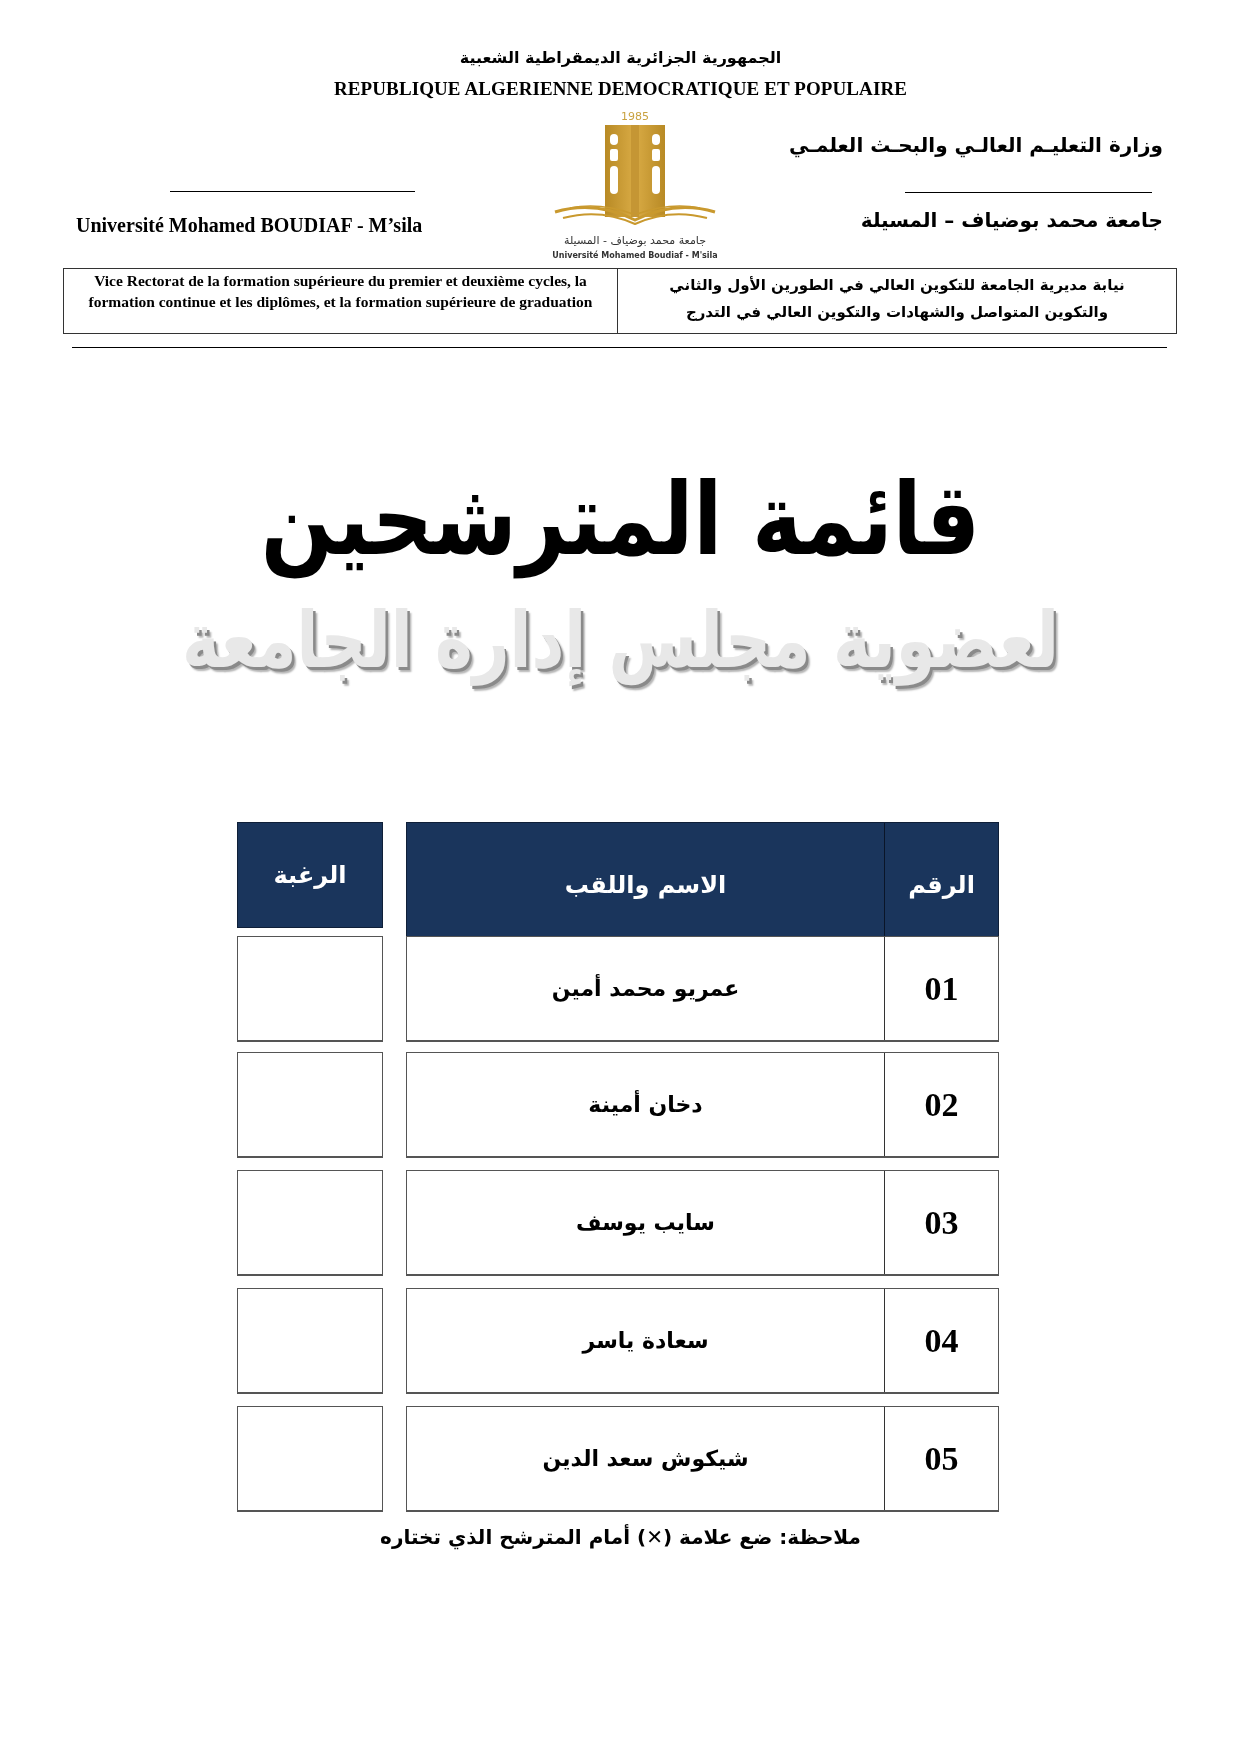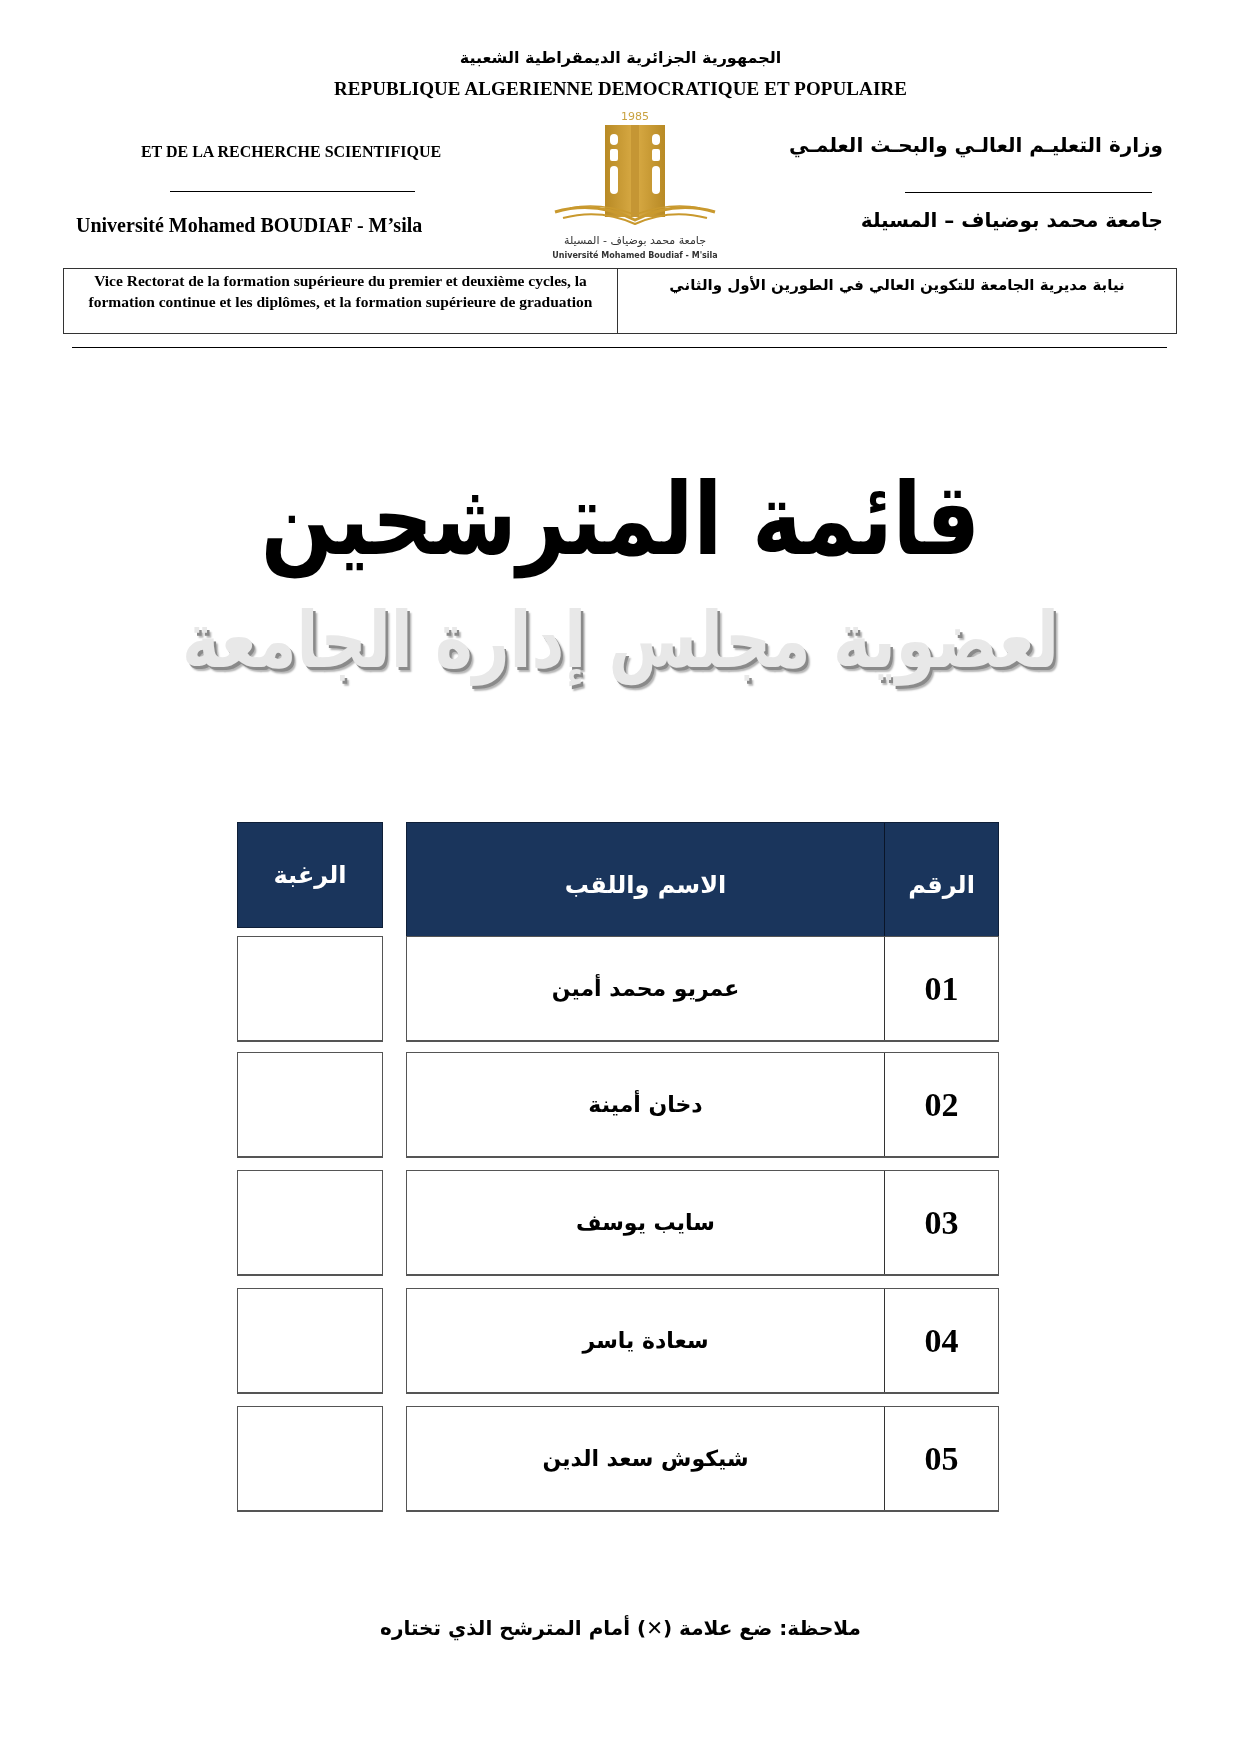--- a/index.html
+++ b/index.html
@@ -32,30 +32,29 @@
 
   .tbl { position: absolute; left: 237px; top: 822px; }
   .cell { position: absolute; box-sizing: border-box; display: flex; align-items: center; justify-content: center; }
   .hdr { background: #1a355c; color: #ffffff; font-family: "DejaVu Sans", sans-serif; font-weight: bold; font-size: 24px; direction: rtl; border: 1px solid #0f1f38; }
   .body-cell { background: #fff; border: 1.5px solid #555; border-bottom: 2.5px solid #555; }
   .name { font-family: "DejaVu Sans", sans-serif; font-weight: bold; font-size: 22px; direction: rtl; }
   .num { font-family: "Liberation Serif", serif; font-weight: bold; font-size: 34px; }
   .divider { position: absolute; top: 0; bottom: 0; width: 0; border-left: 1.5px solid #333; }
   .hdr-divider { position: absolute; top: 0; bottom: 0; width: 0; border-left: 1.5px solid #0a1528; }
 
-  .note { position: absolute; top: 1613px; left: 0; width: 1241px; text-align: center; direction: rtl; font-family: "DejaVu Sans", sans-serif; font-weight: bold; font-size: 20px; line-height: 30px; }
+  .note { position: absolute; top: 1522px; left: 0; width: 1241px; text-align: center; direction: rtl; font-family: "DejaVu Sans", sans-serif; font-weight: bold; font-size: 20px; line-height: 30px; }
 </style>
 </head>
 <body>
 
 <div class="rep-ar">الجمهورية الجزائرية الديمقراطية الشعبية</div>
 <div class="rep-fr">REPUBLIQUE ALGERIENNE DEMOCRATIQUE ET POPULAIRE</div>
 
 <div class="min-fr">
-  <div class="l2">ET DE LA RECHERCHE   SCIENTIFIQUE</div>
 </div>
 <div class="rule-left"></div>
 <div class="univ-fr">Université Mohamed BOUDIAF - M’sila</div>
 
 <div class="min-ar">وزارة التعليـم العالـي والبحـث العلمـي</div>
 <div class="rule-right"></div>
 <div class="univ-ar">جامعة محمد بوضياف – المسيلة</div>
 
 <div class="logo">
   <div class="logo-year">1985</div>
@@ -83,20 +82,21 @@
     <path d="M155 100 Q125 94 92 106" fill="none" stroke="#c9992e" stroke-width="1.5"></path>
   </svg>
   <div class="logo-ar">جامعة محمد بوضياف - المسيلة</div>
   <div class="logo-fr">Université Mohamed Boudiaf - M'sila</div>
 </div>
 
 <div class="vr-box">
   <div class="vr-fr">Vice Rectorat de la formation supérieure du premier et deuxième cycles, la formation continue et les diplômes, et la formation supérieure de graduation</div>
   <div class="vr-ar">
     <div>نيابة مديرية الجامعة للتكوين العالي في الطورين الأول والثاني</div>
+    <div>والتكوين المتواصل والشهادات والتكوين العالي في التدرج</div>
   </div>
 </div>
 <div class="sep-line"></div>
 
 <div class="title1">قائمة المترشحين</div>
 <div class="title2">لعضوية مجلس إدارة الجامعة</div>
 
 <div class="tbl">
 
   <div class="cell hdr" style="left:0;top:0;width:146px;height:106px;">الرغبة</div>

